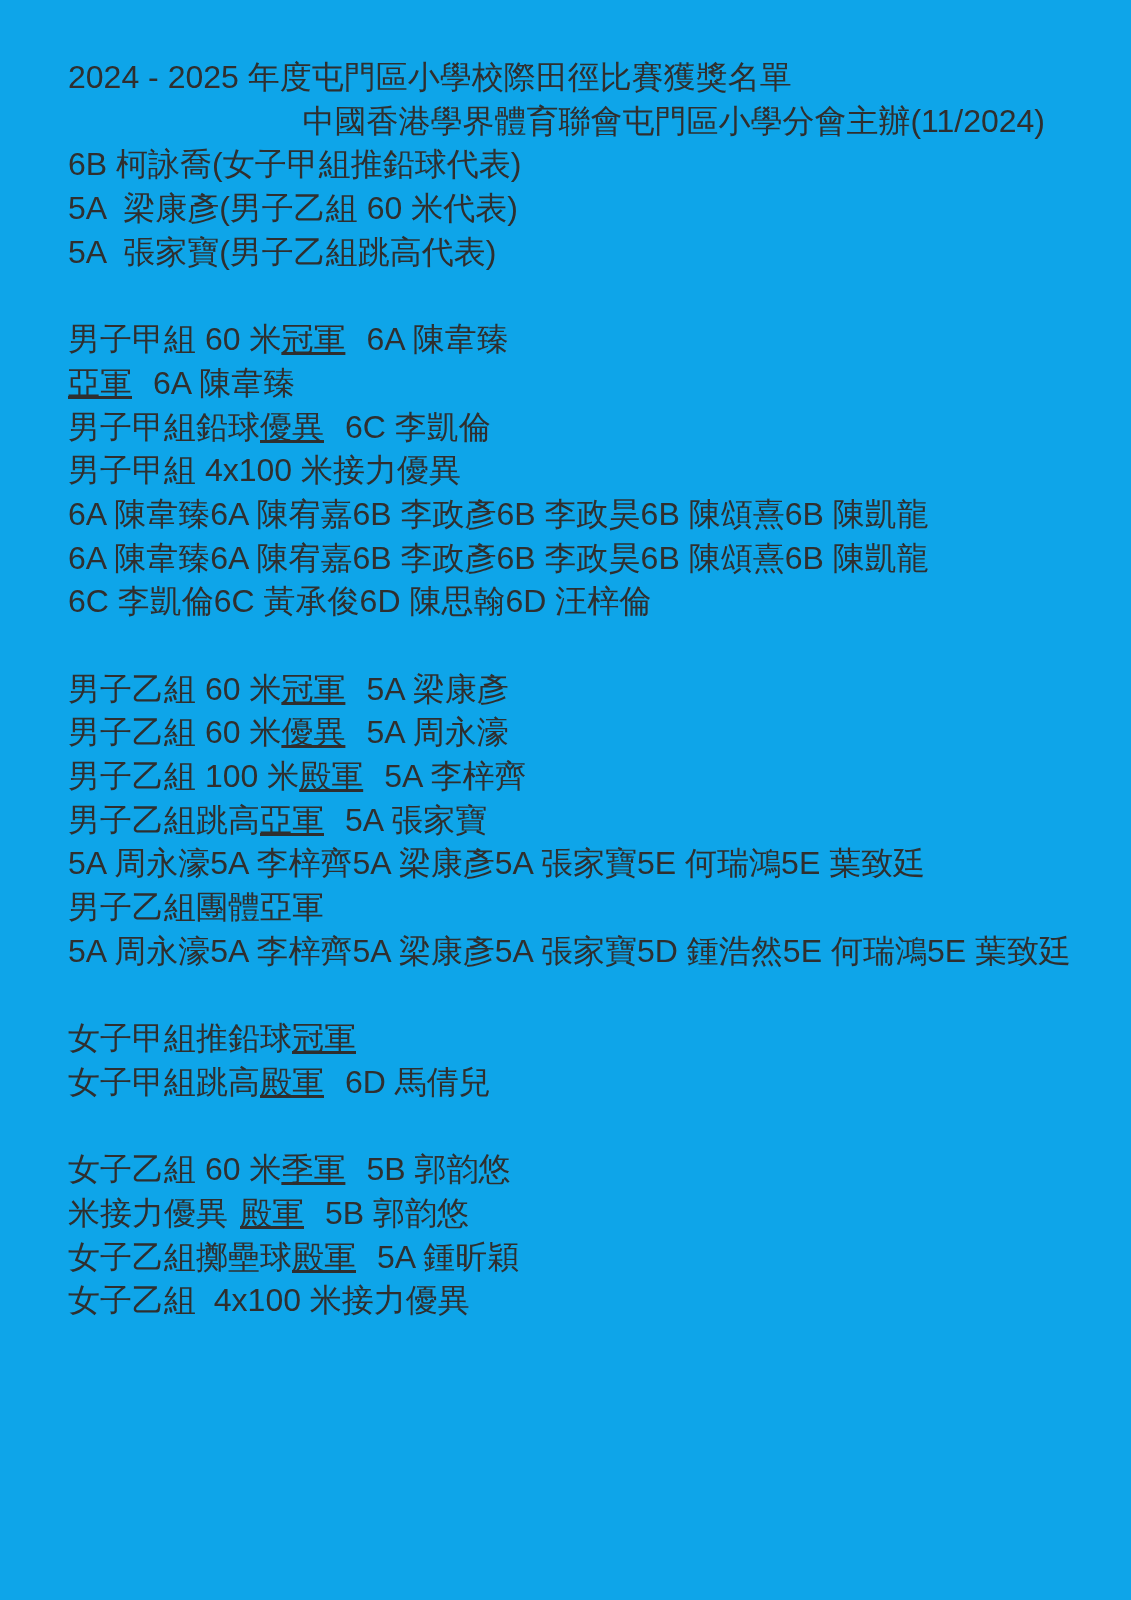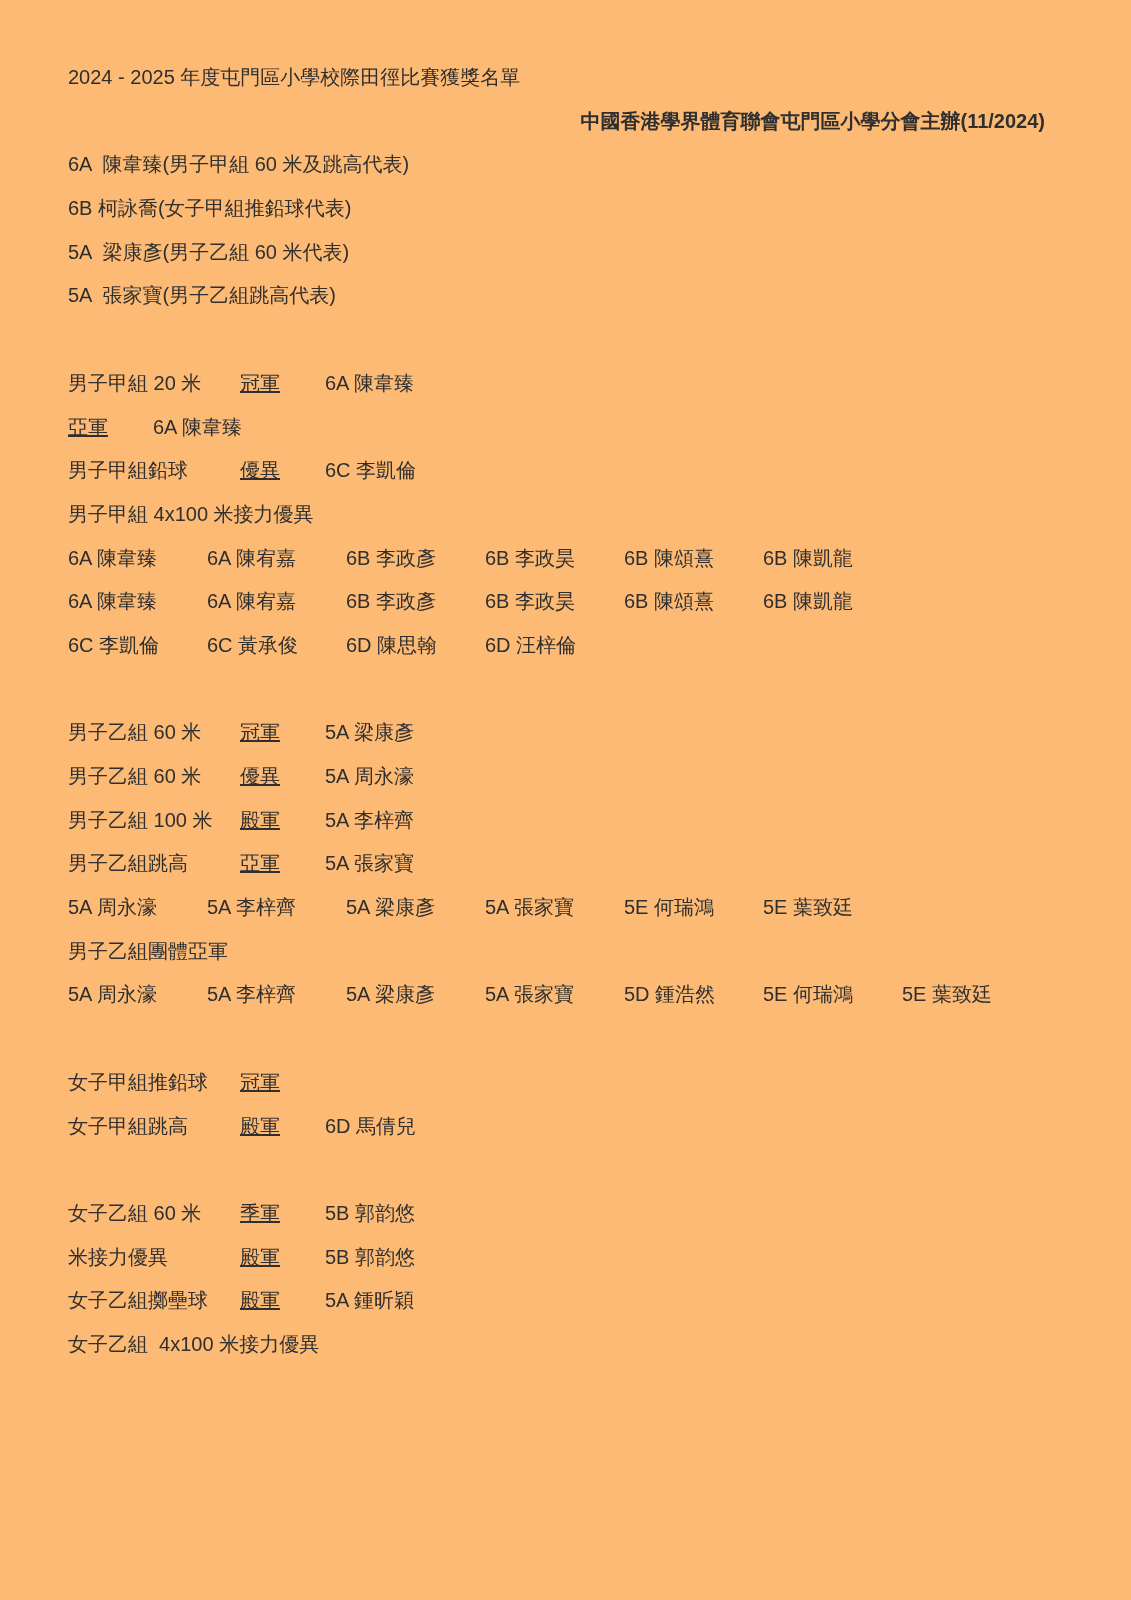--- a/index.html
+++ b/index.html
@@ -1,54 +1,53 @@
 <!DOCTYPE html>
 <html><head>
 <meta charset="utf-8">
 <style>
   html, body { margin: 0; padding: 0; background: #ffffff; }
   .page {
     position: relative;
     width: 1131px;
     height: 1600px;
-    background: #fdba74;
+    background: #0ea5e9;
     color: #2f2f2f;
     font-family: "Liberation Sans", "DejaVu Sans", sans-serif;
-    font-size: 20px;
+    font-size: 32px;
     overflow: hidden;
   }
   .content { padding: 56px 68px 0 68px; }
   .line { height: 43.7px; line-height: 43.7px; white-space: pre; }
   .blank { height: 43.7px; }
-  .subtitle { text-align: right; padding-right: 18px; font-weight: bold; }
+  .subtitle { text-align: right; padding-right: 18px; }
   .result { display: flex; }
   .result .ev { min-width: 172px; flex-shrink: 0; }
   .result .aw { min-width: 85px; flex-shrink: 0; text-decoration: underline; }
   .result .wn { flex: 1; }
   .members { display: flex; }
   .members .m { min-width: 139px; flex-shrink: 0; }
 </style>
 </head>
 <body>
 
 <div class="page">
   <div class="content">
 
     <div class="line">2024 - 2025 年度屯門區小學校際田徑比賽獲獎名單</div>
     <div class="line subtitle">中國香港學界體育聯會屯門區小學分會主辦(11/2024)</div>
 
-    <div class="line">6A  陳韋臻(男子甲組 60 米及跳高代表)</div>
     <div class="line">6B 柯詠喬(女子甲組推鉛球代表)</div>
     <div class="line">5A  梁康彥(男子乙組 60 米代表)</div>
     <div class="line">5A  張家寶(男子乙組跳高代表)</div>
 
     <div class="blank"></div>
 
     <div class="line result">
-      <span class="ev">男子甲組 20 米</span>
+      <span class="ev">男子甲組 60 米</span>
       <span class="aw">冠軍</span>
       <span class="wn">6A 陳韋臻</span>
     </div>
     <div class="line result">
       <span class="aw">亞軍</span>
       <span class="wn">6A 陳韋臻</span>
     </div>
     <div class="line result">
       <span class="ev">男子甲組鉛球</span>
       <span class="aw">優異</span>

